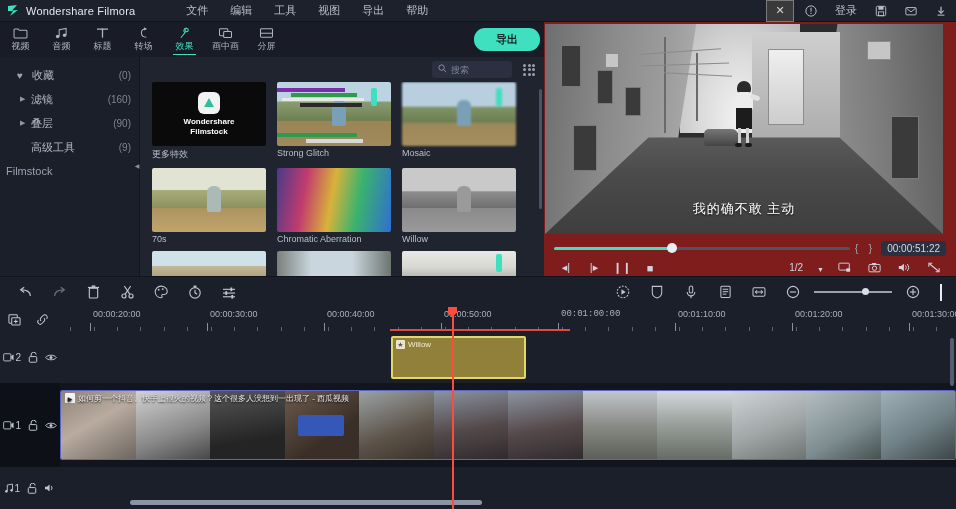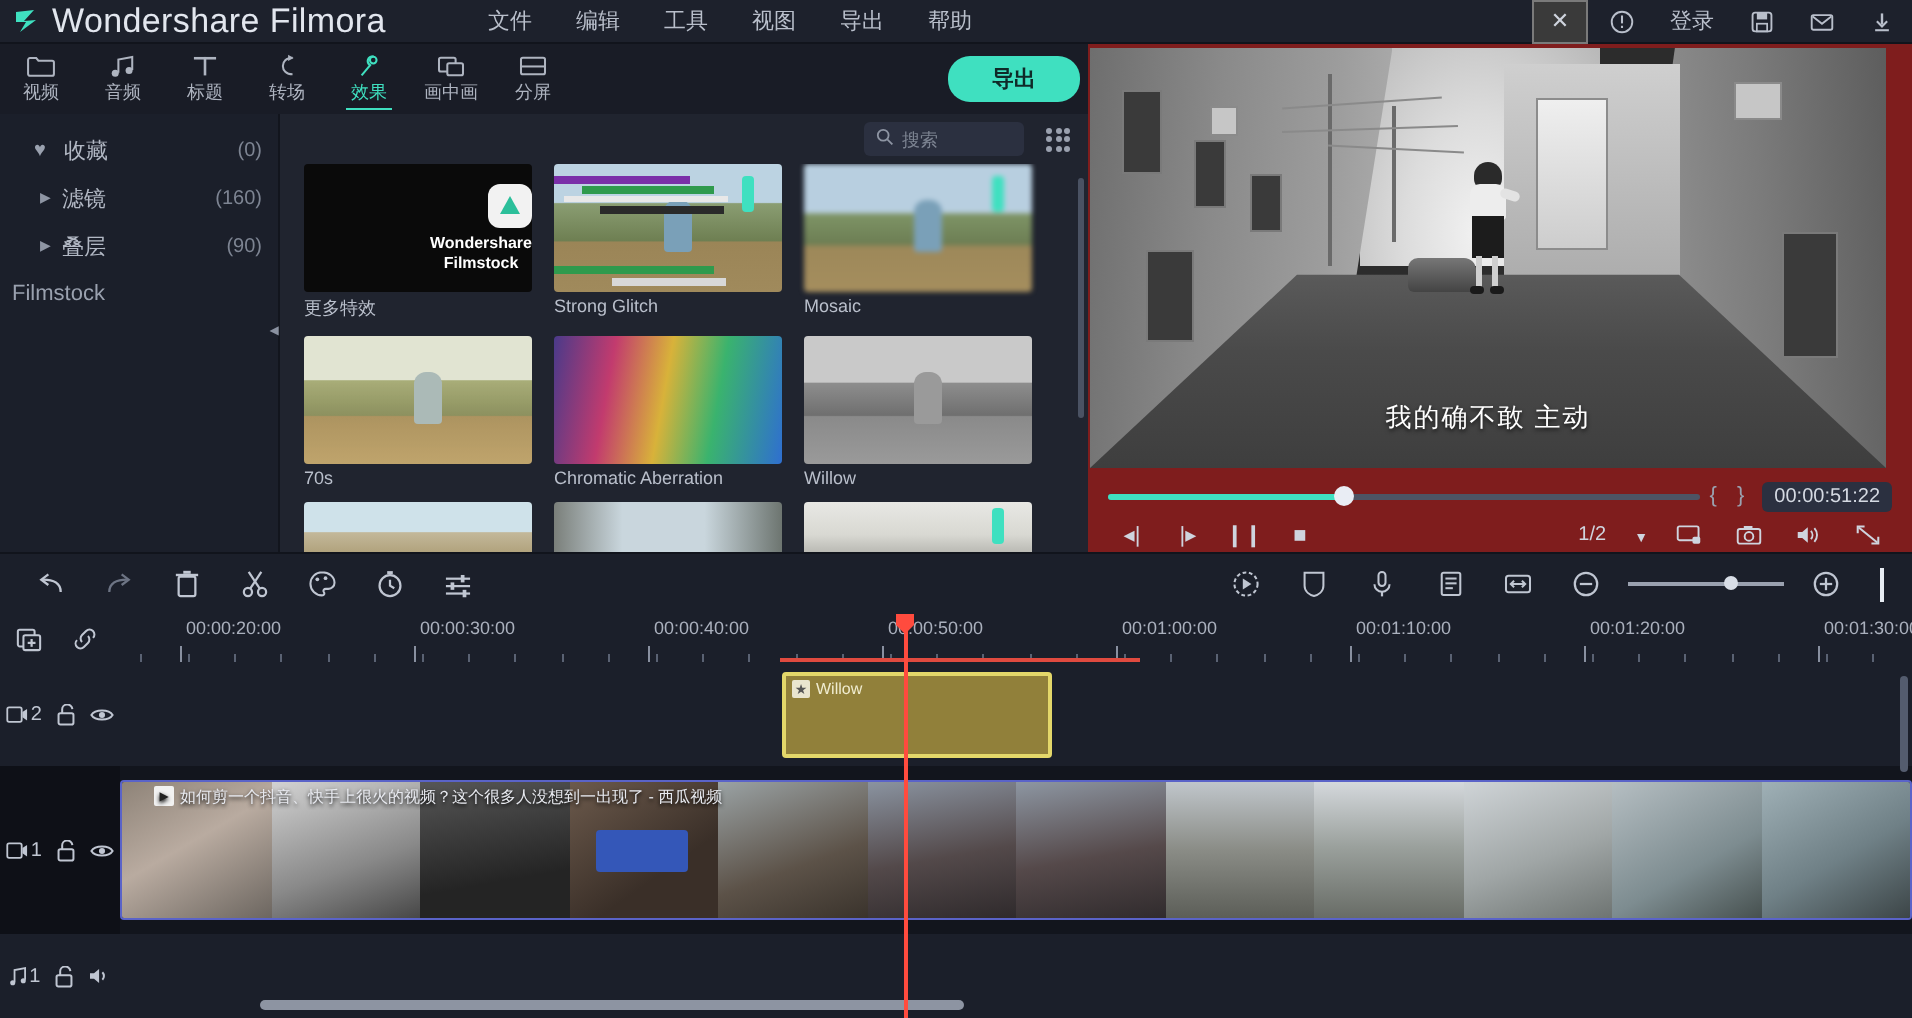--- a/index.html
+++ b/index.html
@@ -13,21 +13,21 @@
   }
   #app { position: relative; width: 956px; height: 509px; }
 
   
   .titlebar {
     position: absolute; left:0; top:0; width:956px; height:22px;
     background:#1d212c; display:flex; align-items:center;
     border-bottom:1px solid #11141c;
   }
   .logo-box { width:26px; display:flex; align-items:center; justify-content:center; }
-  .app-title { font-size:17px; color:#e2e6ee; letter-spacing:.2px; }
+  .app-title { font-size:11px; color:#e2e6ee; letter-spacing:.2px; }
   .menu-list { display:flex; margin-left:40px; gap:0; }
   .menu-item { font-size:11px; color:#b9bfcb; padding:2px 11px; cursor:default; }
   .tb-right { margin-left:auto; display:flex; align-items:center; height:22px; }
   .tb-btn {
     width:30px; height:22px; display:flex; align-items:center; justify-content:center;
     font-size:12px; color:#b9bfcb;
   }
   .tb-btn.login { width:auto; padding:0 9px; font-size:11px; }
   .tb-btn.teal { color:#3fe0c0; }
   .tb-btn.win { width:28px; font-size:11px; color:#cfd4de; }
@@ -107,21 +107,21 @@
     height:194px; overflow:hidden; align-content:flex-start;
   }
   .eff-cell { width:114px; margin-bottom:7px; }
   .eff-thumb {
     width:114px; height:64px; border-radius:2px; overflow:hidden;
     position:relative; background:#000;
   }
   .eff-name { font-size:9px; color:#b9bfcb; margin-top:2px; }
   .fs-card {
     width:100%; height:100%; background:#0a0a0a;
-    display:flex; flex-direction:column; align-items:flex-end; justify-content:center; gap:3px;
+    display:flex; flex-direction:column; align-items:center; justify-content:center; gap:3px;
   }
   .fs-logo {
     width:22px; height:22px; background:#f2f2f2; border-radius:6px;
     display:flex; align-items:center; justify-content:center;
   }
   .fs-logo span {
     width:0;height:0;border-left:5px solid transparent;border-right:5px solid transparent;
     border-bottom:9px solid #2bbf9a; display:block;
   }
   .fs-text { font-size:8px; color:#fff; text-align:center; line-height:1.25; font-weight:bold; }
@@ -289,21 +289,21 @@
   }
 
   .clip-video {
     position:absolute; left:0; top:7px; width:896px; height:70px;
     border:1.5px solid #5a63c8; border-radius:2px; overflow:hidden;
     display:flex; background:#222;
   }
   .vframe { height:100%; flex:1; position:relative; }
   .cv-title {
     position:absolute; left:0; top:0; right:0; height:14px;
-    display:flex; align-items:center; gap:3px; padding-left:16px;
+    display:flex; align-items:center; gap:3px; padding-left:4px;
     font-size:8px; color:#e8eaf0; white-space:nowrap; overflow:hidden;
     text-shadow:0 1px 2px #000;
   }
   .cv-play {
     width:10px; height:10px; background:#f2f2f2; border-radius:1px;
     display:flex; align-items:center; justify-content:center; font-size:6px; color:#222; flex-shrink:0;
   }
   .playhead { position:absolute; top:0; bottom:0; width:1.5px; background:#ff4b3e; z-index:40; }
   .playhead-head {
     position:absolute; top:0; left:-4px; width:9px; height:10px;
@@ -461,20 +461,25 @@
     </div>
     <div class="sb-row indent">
       <span class="sb-caret">▶</span>
       <span class="sb-label">滤镜</span>
       <span class="sb-count">(160)</span>
     </div>
     <div class="sb-row indent">
       <span class="sb-caret">▶</span>
       <span class="sb-label">叠层</span>
       <span class="sb-count">(90)</span>
+    </div>
+    <div class="sb-row indent">
+      <span class="sb-caret"></span>
+      <span class="sb-label">高级工具</span>
+      <span class="sb-count">(9)</span>
     </div>
     <div class="sb-row sb-plain">
       <span>Filmstock</span>
     </div>
     <div class="collapse-tab">◀</div>
   </div>
 
   <div class="effects">
     <div class="eff-head">
       <div class="search-box">
@@ -827,21 +832,21 @@
         <div class="tick minor" style="left: 876px;"></div>
         <div class="tick major" style="left: 30px;"></div>
         <div class="rl-label" style="left: 33px;">00:00:20:00</div>
         <div class="tick major" style="left: 147px;"></div>
         <div class="rl-label" style="left: 150px;">00:00:30:00</div>
         <div class="tick major" style="left: 264px;"></div>
         <div class="rl-label" style="left: 267px;">00:00:40:00</div>
         <div class="tick major" style="left: 381px;"></div>
         <div class="rl-label" style="left: 384px;">00:00:50:00</div>
         <div class="tick major" style="left: 498px;"></div>
-        <div class="rl-label" style="left: 501px;">00:01:00:00</div>
+        <div class="rl-label" style="left: 501px; font-family: Liberation Mono, monospace;">00:01:00:00</div>
         <div class="tick major" style="left: 615px;"></div>
         <div class="rl-label" style="left: 618px;">00:01:10:00</div>
         <div class="tick major" style="left: 732px;"></div>
         <div class="rl-label" style="left: 735px;">00:01:20:00</div>
         <div class="tick major" style="left: 849px;"></div>
         <div class="rl-label" style="left: 852px;">00:01:30:00</div>
         <div class="render-line" style="left: 330px; width: 180px;"></div>
       </div>
   </div>
 

